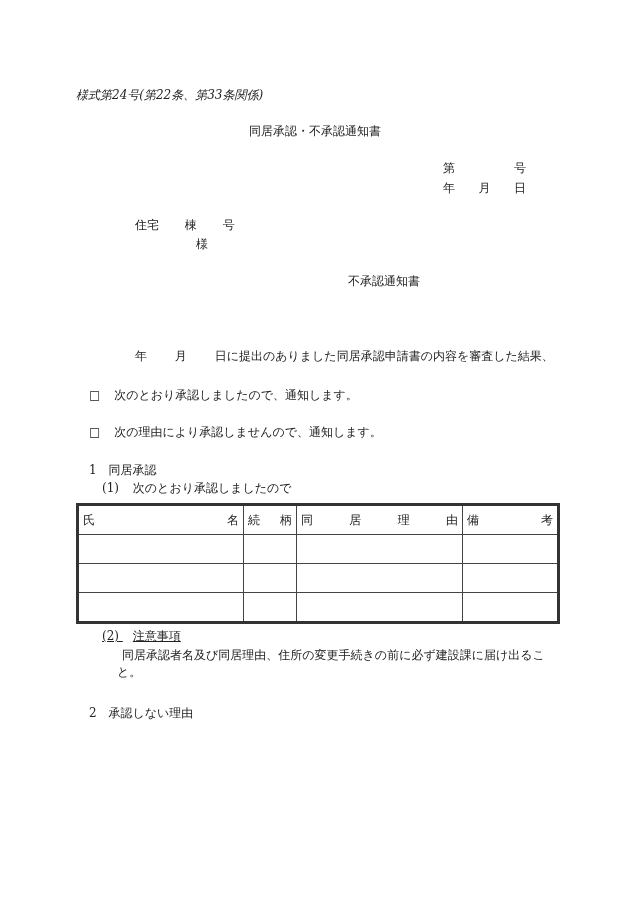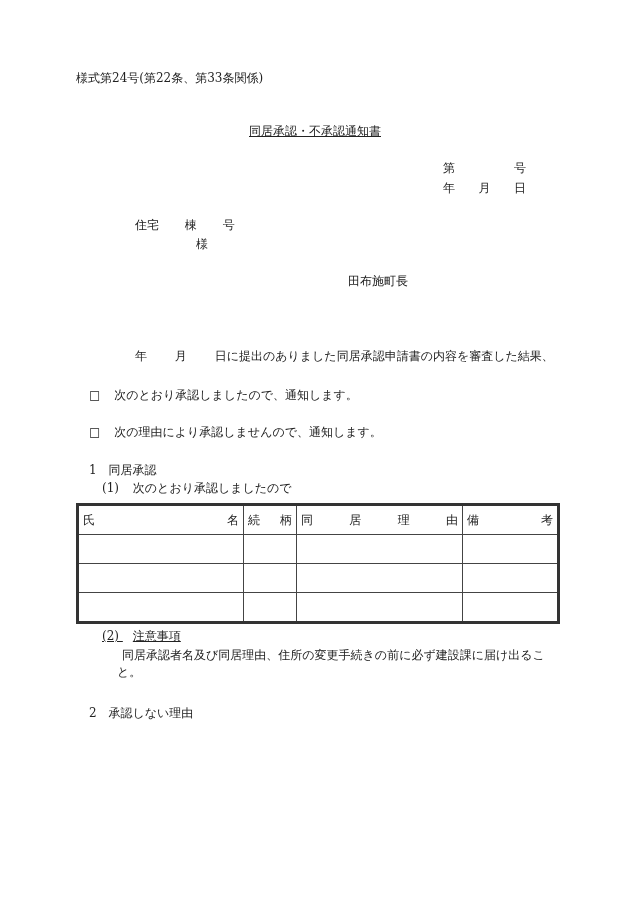--- a/index.html
+++ b/index.html
@@ -16,43 +16,43 @@
   }
   table.t td {
     border: 1px solid #444444; padding: 0 4px; height: 28px; font-size: 12px;
     vertical-align: middle;
   }
   .hd { display: flex; justify-content: space-between; }
 </style>
 </head>
 <body>
 
-<div class="abs" style="left:76px; top:71px;">様式第24号(第22条、第33条関係)</div>
+<div class="abs" style="left:76px; top:88px;font-style:italic;">様式第24号(第22条、第33条関係)</div>
 
-<div class="abs" style="left:249px; top:124px;text-decoration:underline;">同居承認・不承認通知書</div>
+<div class="abs" style="left:249px; top:124px;">同居承認・不承認通知書</div>
 
 <div class="abs spread" style="left:443px; top:161px; width:83px;">
   <span>第</span>
   <span>号</span>
 </div>
 
 <div class="abs spread" style="left:443px; top:181px; width:83px;">
   <span>年</span>
   <span>月</span>
   <span>日</span>
 </div>
 
 <div class="abs" style="left:135px; top:218px;">
   <span>住宅</span>
   <span style="margin-left:22px;">棟</span>
   <span style="margin-left:22px;">号</span>
 </div>
 <div class="abs" style="left:196px; top:237px;">様</div>
 
-<div class="abs" style="left:348px; top:274px;">田布施町長</div>
+<div class="abs" style="left:348px; top:274px;">不承認通知書</div>
 
 <div class="abs" style="left:135px; top:349px;text-align:center;">
   <span>年</span>
   <span style="margin-left:24px;">月</span>
   <span style="margin-left:24px;">日に提出のありました同居承認申請書の内容を審査した結果、</span>
 </div>
 
 <div class="abs" style="left:89px; top:388px;">
   <span>□</span>
   <span style="margin-left:10px;">次のとおり承認しましたので、通知します。</span>

